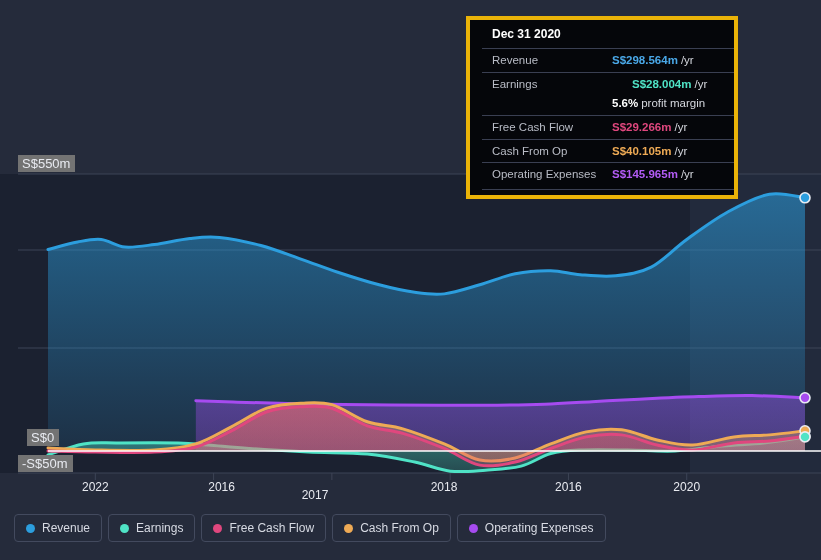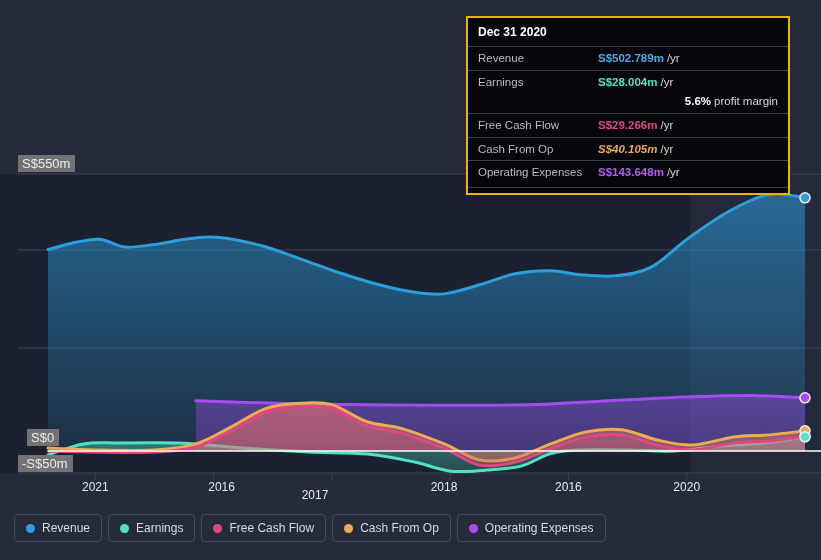--- a/index.html
+++ b/index.html
@@ -37,42 +37,42 @@
     color:#e8eaf0;
     font-size:12px;
     transform:translateX(-50%);
     z-index:6;
   }
 
   
   .tooltip{
     position:absolute;
     left:466px;top:16px;
-    width:324px;
+    width:272px;
     background:#05060a;
-    border:2px solid #eab308;
+    border:4px solid #eab308;
     box-sizing:border-box;
-    padding:7px 0 5px 0;
+    padding:7px 0 5px 12px;
     z-index:20;
   }
   .tt-title{
     color:#ffffff;
     font-size:12px;
     font-weight:bold;
     padding:0 10px 7px 10px;
   }
   .tt-row{
     display:flex;
     align-items:baseline;
     border-top:1px solid #3a3f52;
     padding:3px 10px 3px 10px;
     font-size:11.5px;
     line-height:1.45;
   }
-  .tt-row.noborder{border-top:none;padding-top:0;justify-content:flex-end;}
+  .tt-row.noborder{border-top:none;padding-top:0;}
   .tt-label{
     color:#b9bcc6;
     width:120px;
     flex:0 0 120px;
     white-space:nowrap;
   }
   .tt-val{font-weight:bold;white-space:nowrap;}
   .tt-unit{color:#d5d7de;font-weight:normal;margin-left:3px;}
   .tt-foot{border-top:1px solid #3a3f52;height:0;margin-top:3px;}
 
@@ -162,59 +162,59 @@
         <line x1="568.4375000000034" y1="473" x2="568.4375000000034" y2="480" stroke="#3d4456" stroke-width="1"></line>
         <line x1="686.7187500000017" y1="473" x2="686.7187500000017" y2="480" stroke="#3d4456" stroke-width="1"></line>
       </svg>
   </div>
 
   <div class="ylabel ylabel-top">S$550m</div>
   <div class="ylabel ylabel-zero">S$0</div>
   <div class="ylabel ylabel-neg">-S$50m</div>
 
   <div id="x-labels">
-      <div class="xlabel" style="left: 95.3125px;">2021</div>
+      <div class="xlabel" style="left: 95.3125px;">2022</div>
       <div class="xlabel" style="left: 213.594px; margin-left: 8px;">2016</div>
       <div class="xlabel" style="left: 315px; margin-top: 8px;">2017</div>
       <div class="xlabel" style="left: 444px;">2018</div>
       <div class="xlabel" style="left: 568.438px;">2016</div>
       <div class="xlabel" style="left: 686.719px;">2020</div>
     </div>
 
   <div class="tooltip">
     <div class="tt-title">Dec 31 2020</div>
     <div id="tt-rows">
         <div class="tt-row">
           <span class="tt-label">Revenue</span>
-          <span class="tt-val" style="color: rgb(74, 168, 232);">S$502.789m</span>
+          <span class="tt-val" style="color: rgb(74, 168, 232);">S$298.564m</span>
           <span class="tt-unit">/yr</span>
         </div>
         <div class="tt-row">
           <span class="tt-label">Earnings</span>
-          <span class="tt-val" style="color: rgb(79, 227, 198);">S$28.004m</span>
+          <span class="tt-val" style="color: rgb(79, 227, 198); margin-left: 20px;">S$28.004m</span>
           <span class="tt-unit">/yr</span>
         </div>
         <div class="tt-row noborder">
           <span class="tt-label"></span>
           <span class="tt-val" style="color: rgb(255, 255, 255);">5.6%</span>
           <span class="tt-unit">profit margin</span>
         </div>
         <div class="tt-row">
           <span class="tt-label">Free Cash Flow</span>
           <span class="tt-val" style="color: rgb(224, 71, 126);">S$29.266m</span>
           <span class="tt-unit">/yr</span>
         </div>
         <div class="tt-row">
           <span class="tt-label">Cash From Op</span>
-          <span class="tt-val" style="color: rgb(238, 170, 85); font-style: italic;">S$40.105m</span>
+          <span class="tt-val" style="color: rgb(238, 170, 85);">S$40.105m</span>
           <span class="tt-unit">/yr</span>
         </div>
         <div class="tt-row">
           <span class="tt-label">Operating Expenses</span>
-          <span class="tt-val" style="color: rgb(179, 92, 245);">S$143.648m</span>
+          <span class="tt-val" style="color: rgb(179, 92, 245);">S$145.965m</span>
           <span class="tt-unit">/yr</span>
         </div>
       </div>
     <div class="tt-foot"></div>
   </div>
 
   <div class="legend" id="legend">
       <div class="legend-item">
         <span class="legend-dot" style="background: rgb(44, 158, 222);"></span>
         <span class="legend-label">Revenue</span>

